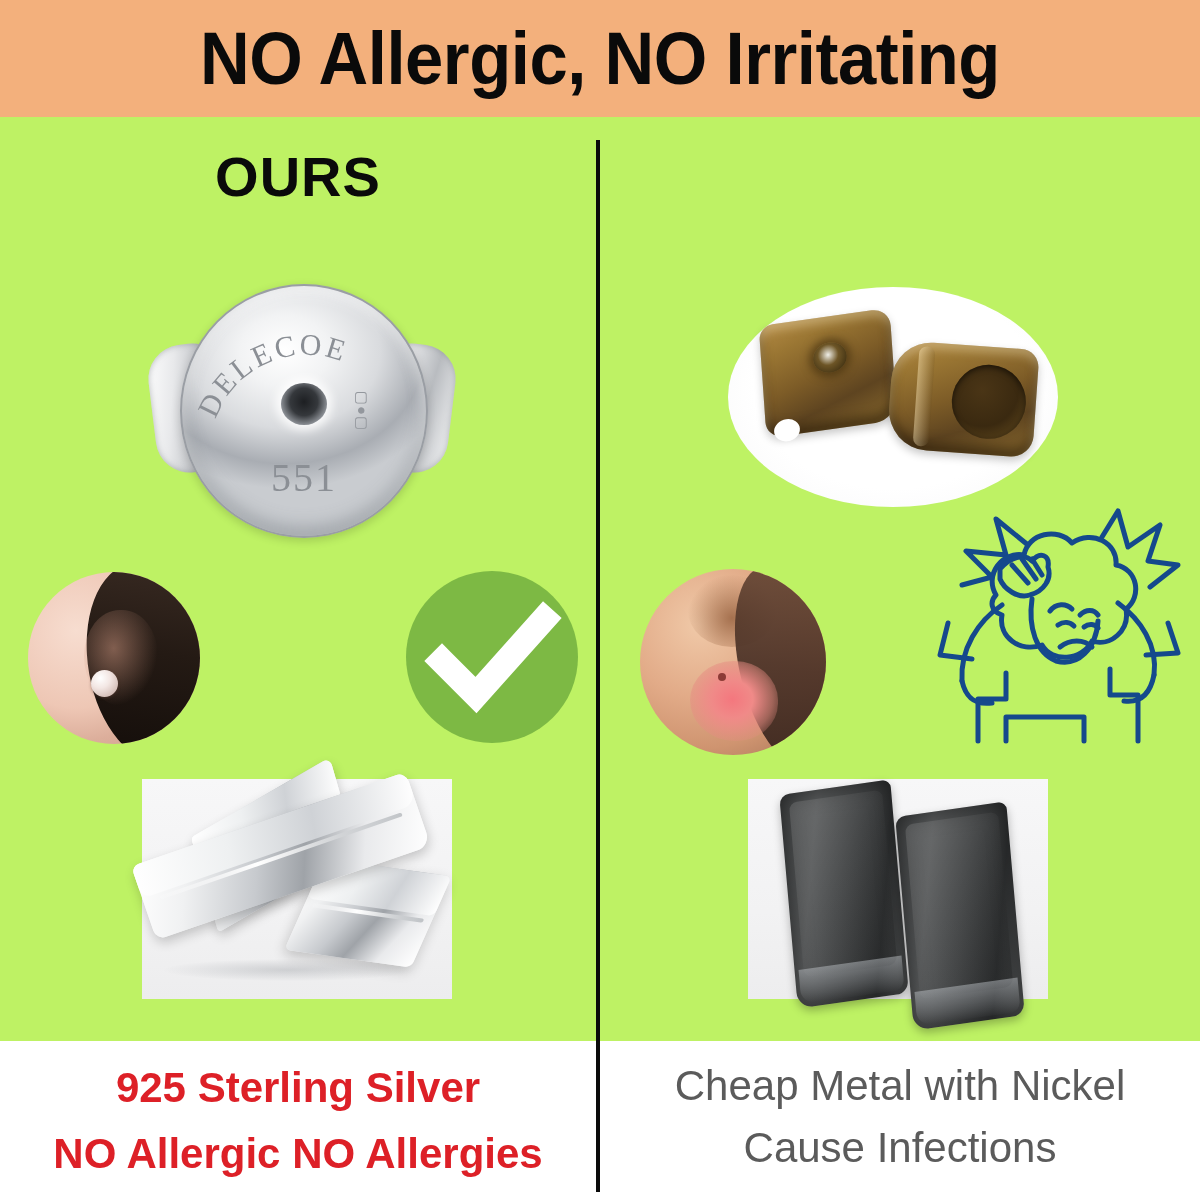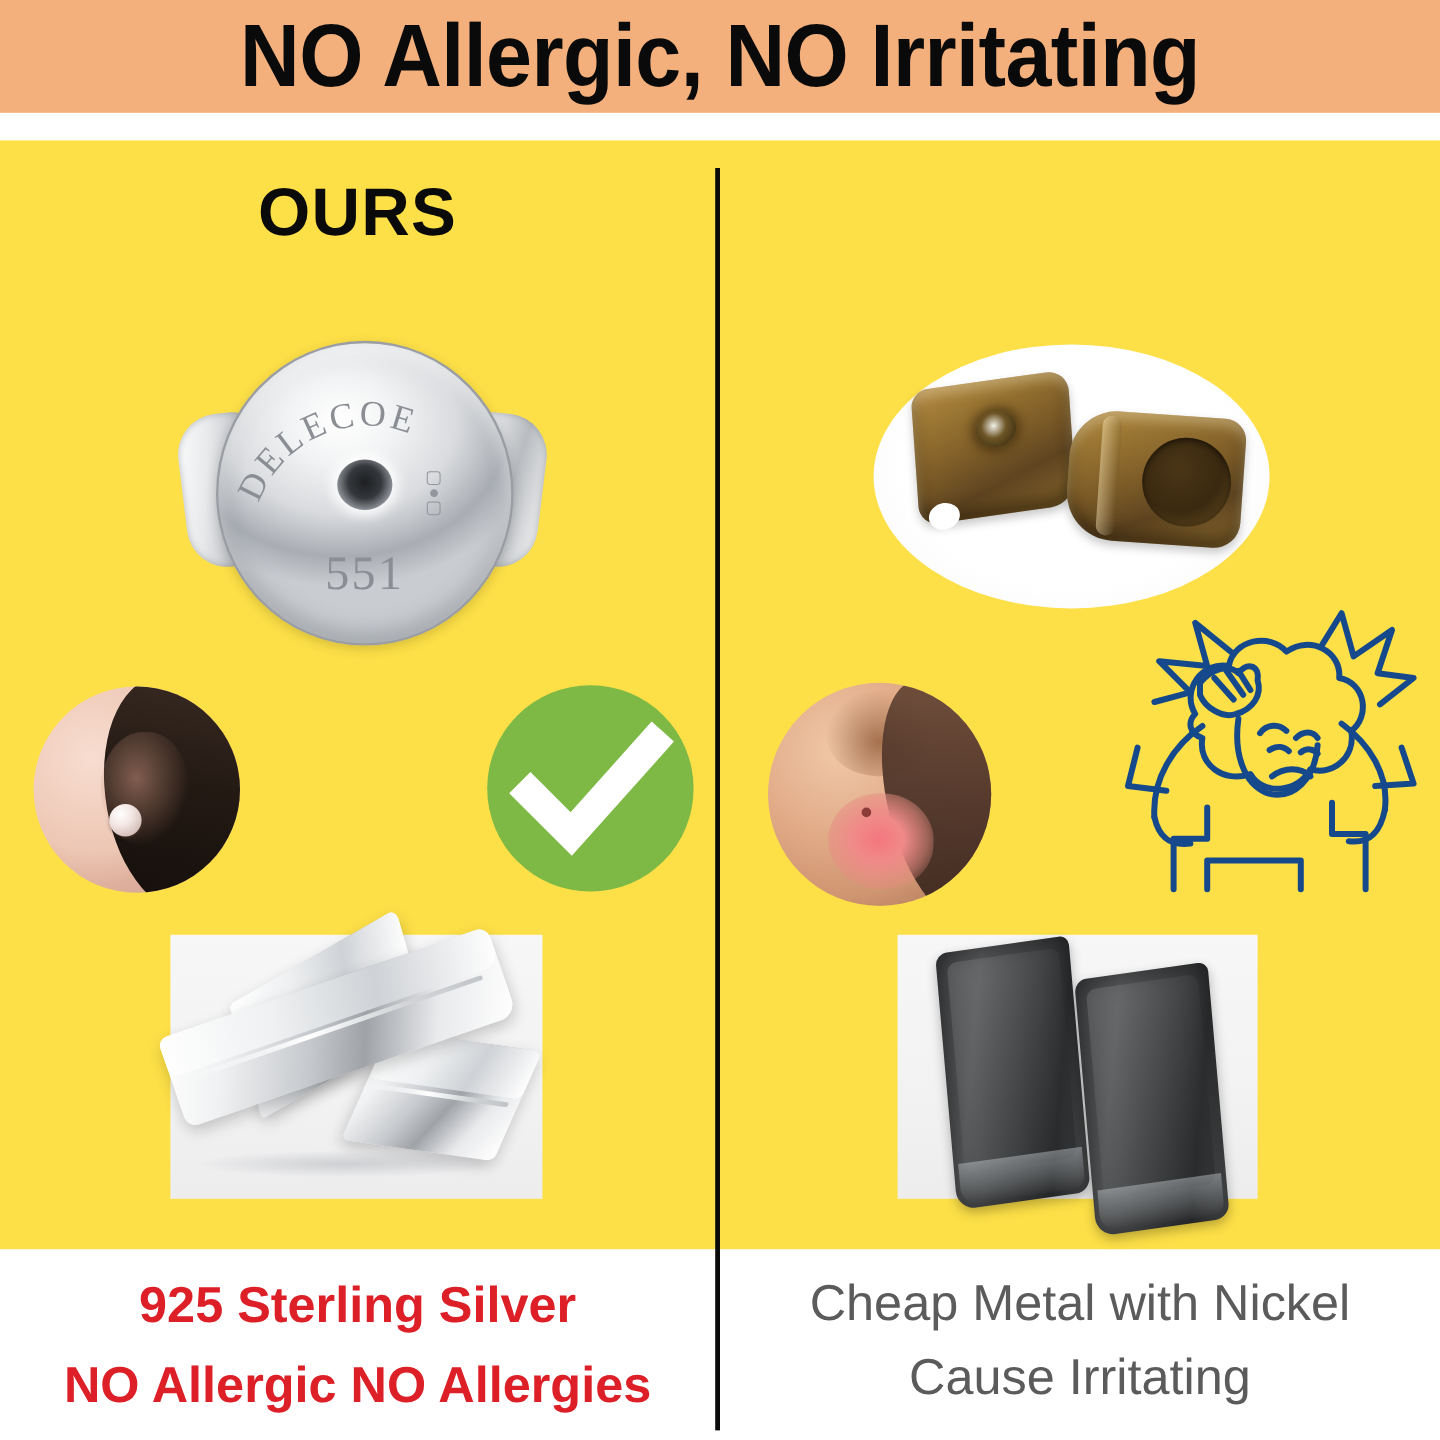--- a/index.html
+++ b/index.html
@@ -13,21 +13,21 @@
     font-family: "Liberation Sans", sans-serif;
     overflow: hidden;
     position: relative;
   }
 
   
   .header-banner {
     position: absolute;
     left: 0; top: 0;
     width: 1200px;
-    height: 94px;
+    height: 117px;
     background: #f3b07c;
     display: flex;
     align-items: center;
     justify-content: center;
   }
   .header-title {
     font-family: "Liberation Sans Narrow", "Liberation Sans", sans-serif;
     font-weight: 700;
     font-size: 74px;
     line-height: 1;
@@ -36,21 +36,21 @@
     transform: scaleX(0.93);
     white-space: nowrap;
   }
 
   
   .compare-area {
     position: absolute;
     left: 0; top: 117px;
     width: 1200px;
     height: 924px;
-    background: #fde047;
+    background: #bef264;
   }
   .divider {
     position: absolute;
     left: 596px;
     top: 23px;
     width: 4px;
     height: 1052px;
     background: #0b0b0b;
   }
 
@@ -511,18 +511,18 @@
         <div class="bevel"></div>
       </div>
       <div class="dark-ingot two">
         <div class="face"></div>
         <div class="bevel"></div>
       </div>
     </div>
 
     <div class="caption caption-right">
       <div class="line">Cheap Metal with Nickel</div>
-      <div class="line">Cause Irritating</div>
+      <div class="line">Cause Infections</div>
     </div>
 
   </div>
 
 </div>
 
 </body></html>

